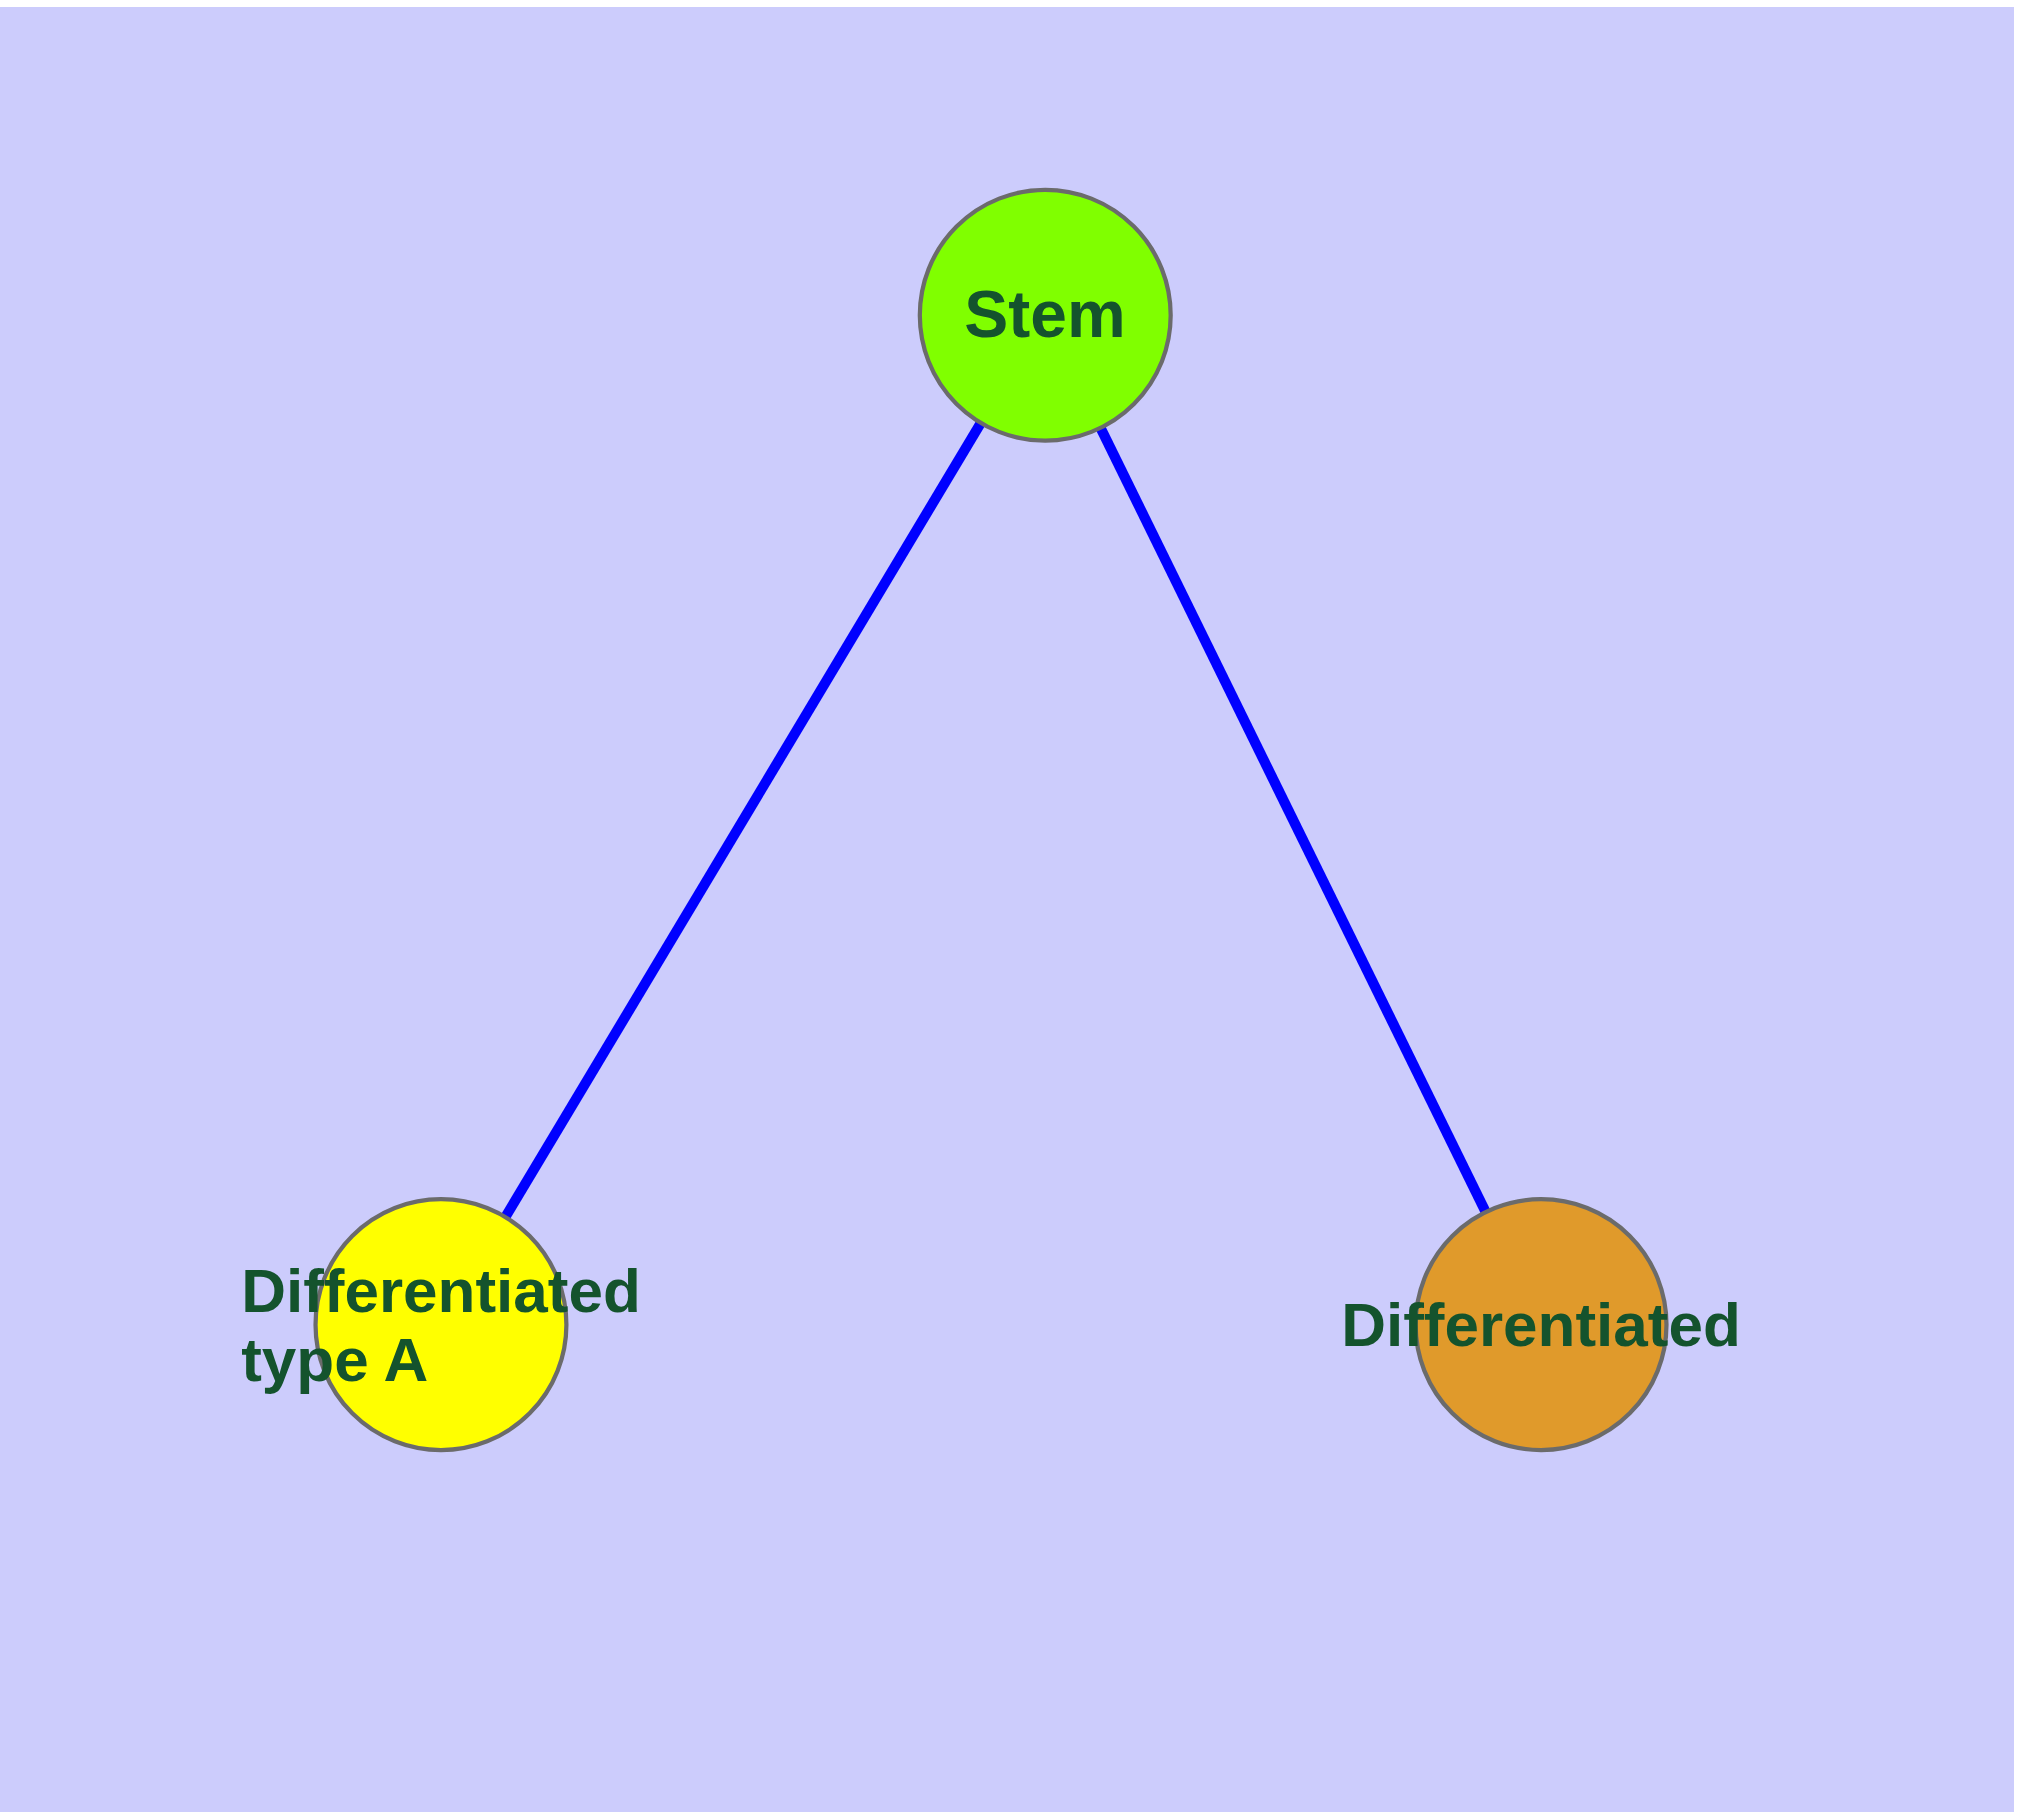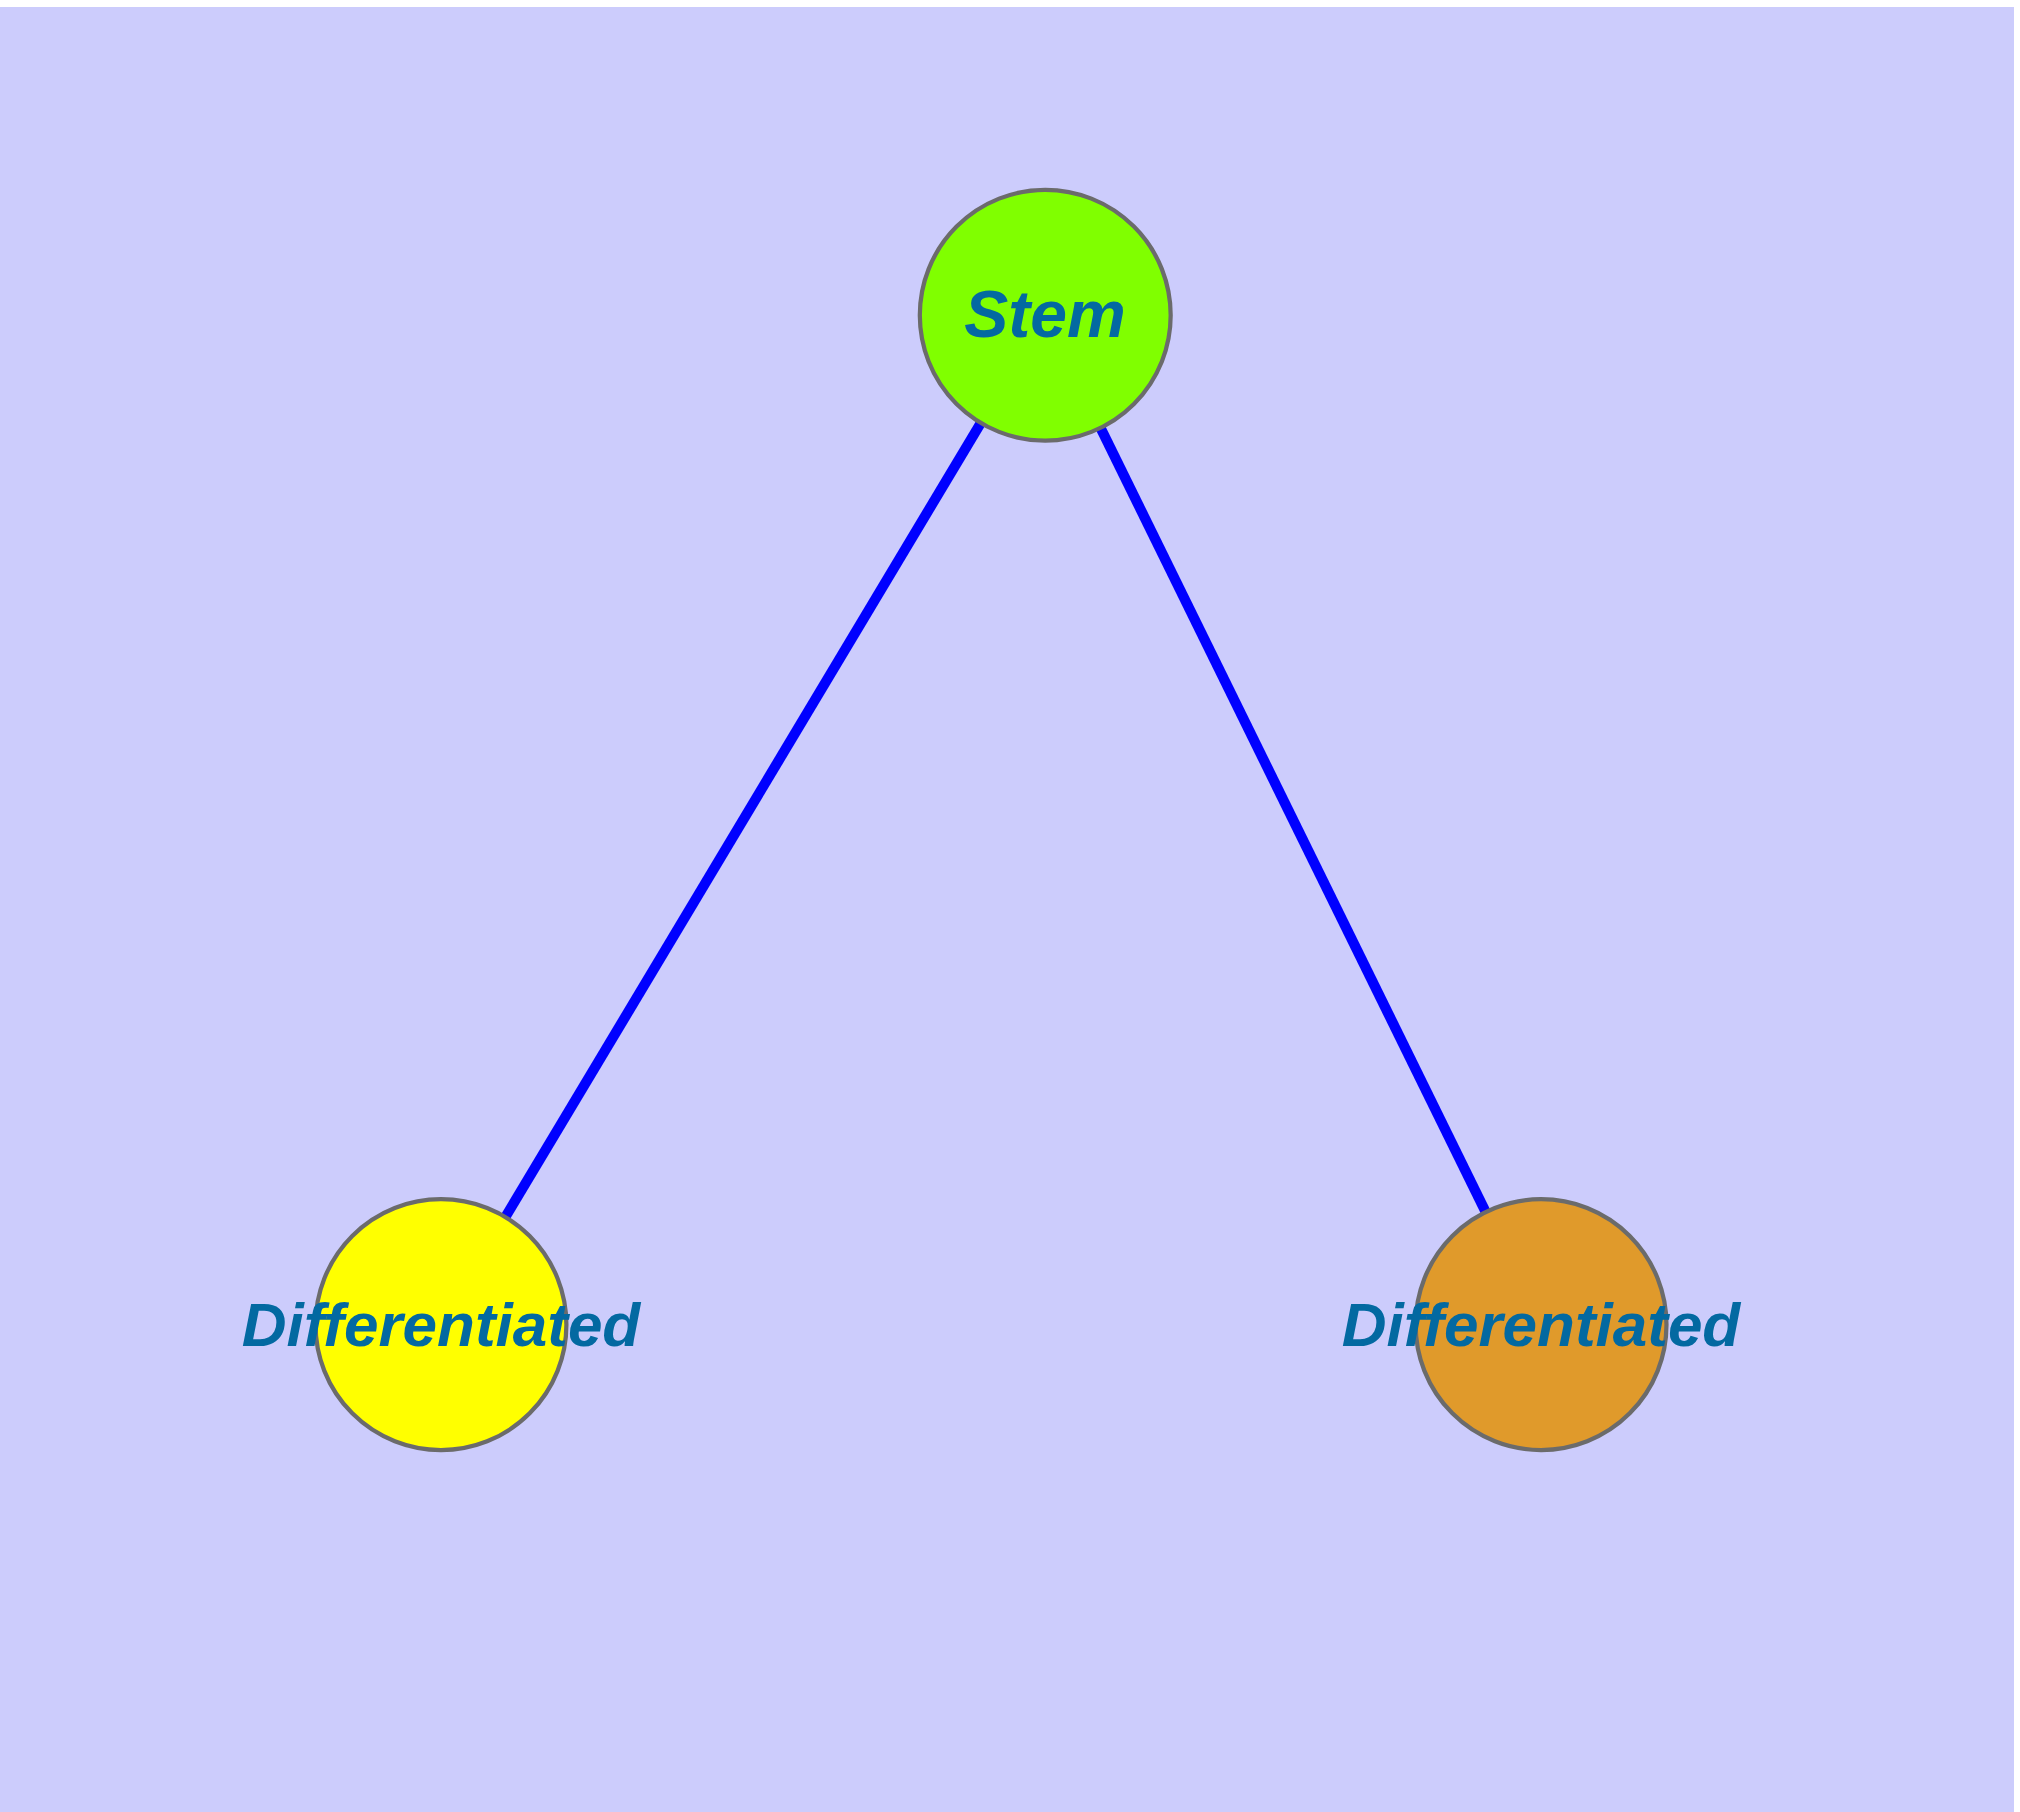--- a/index.html
+++ b/index.html
@@ -24,28 +24,27 @@
   }
   .graph-svg {
     position: absolute;
     left: 0;
     top: 0;
     width: 2021px;
     height: 1812px;
   }
   .node-label {
     position: absolute;
-    color: #0369a1;
+    color: #14532d;
     font-weight: bold;
     text-align: left;
     line-height: 1.12;
     white-space: nowrap;
     pointer-events: none;
     transform: translate(-50%, -50%);
-    font-style: italic;
   }
   .label-stem {
     font-size: 66px;
   }
   .label-leaf {
     font-size: 62px;
   }
 </style>
 </head>
 <body>
@@ -65,20 +64,21 @@
       <circle cx="1818" cy="1563" r="148" fill="#e09a2b" stroke="#6b6b6b" stroke-width="5"></circle>
     </g>
   </svg>
 
   <div class="node-label label-stem" style="left:1045px; top:315px;">
     <div>Stem</div>
   </div>
 
   <div class="node-label label-leaf" style="left:441px; top:1325px;">
     <div>Differentiated</div>
+    <div>type A</div>
   </div>
 
   <div class="node-label label-leaf" style="left:1541px; top:1325px;">
     <div>Differentiated</div>
   </div>
 
 </div>
 
 
 </body></html>

